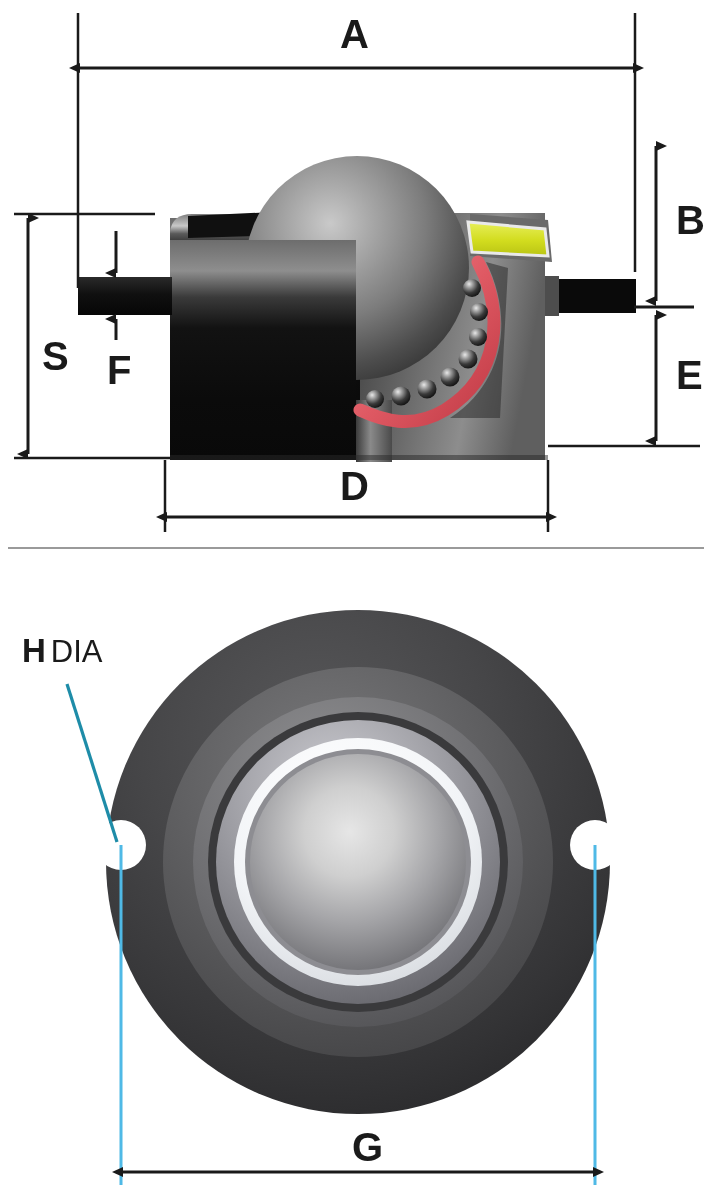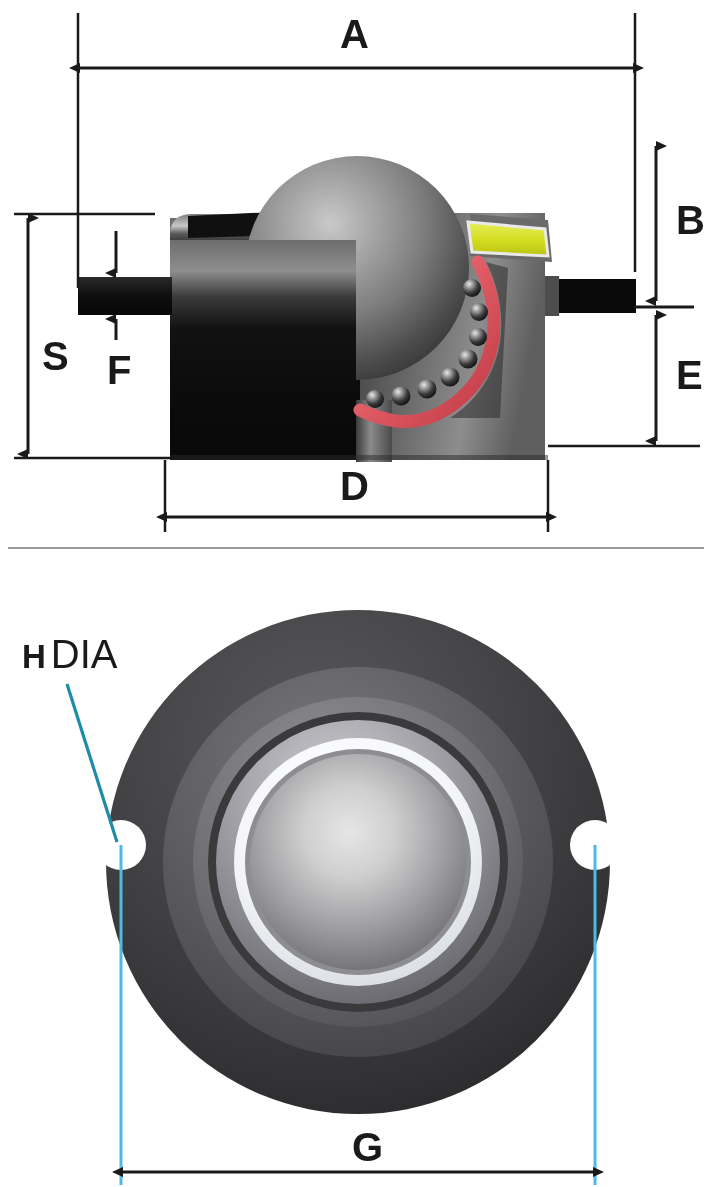--- a/index.html
+++ b/index.html
@@ -44,21 +44,21 @@
   .h-dia .h-letter {
     font-family: "Liberation Sans", sans-serif;
     font-weight: bold;
     font-size: 33px;
     color: #1a1a1a;
     vertical-align: baseline;
   }
   .h-dia .dia-word {
     font-family: "Liberation Sans", sans-serif;
     font-weight: normal;
-    font-size: 40px;
+    font-size: 31px;
     color: #1a1a1a;
     margin-left: 5px;
     vertical-align: baseline;
   }
   .divider {
     position: absolute;
     left: 8px;
     top: 547px;
     width: 696px;
     height: 2px;

